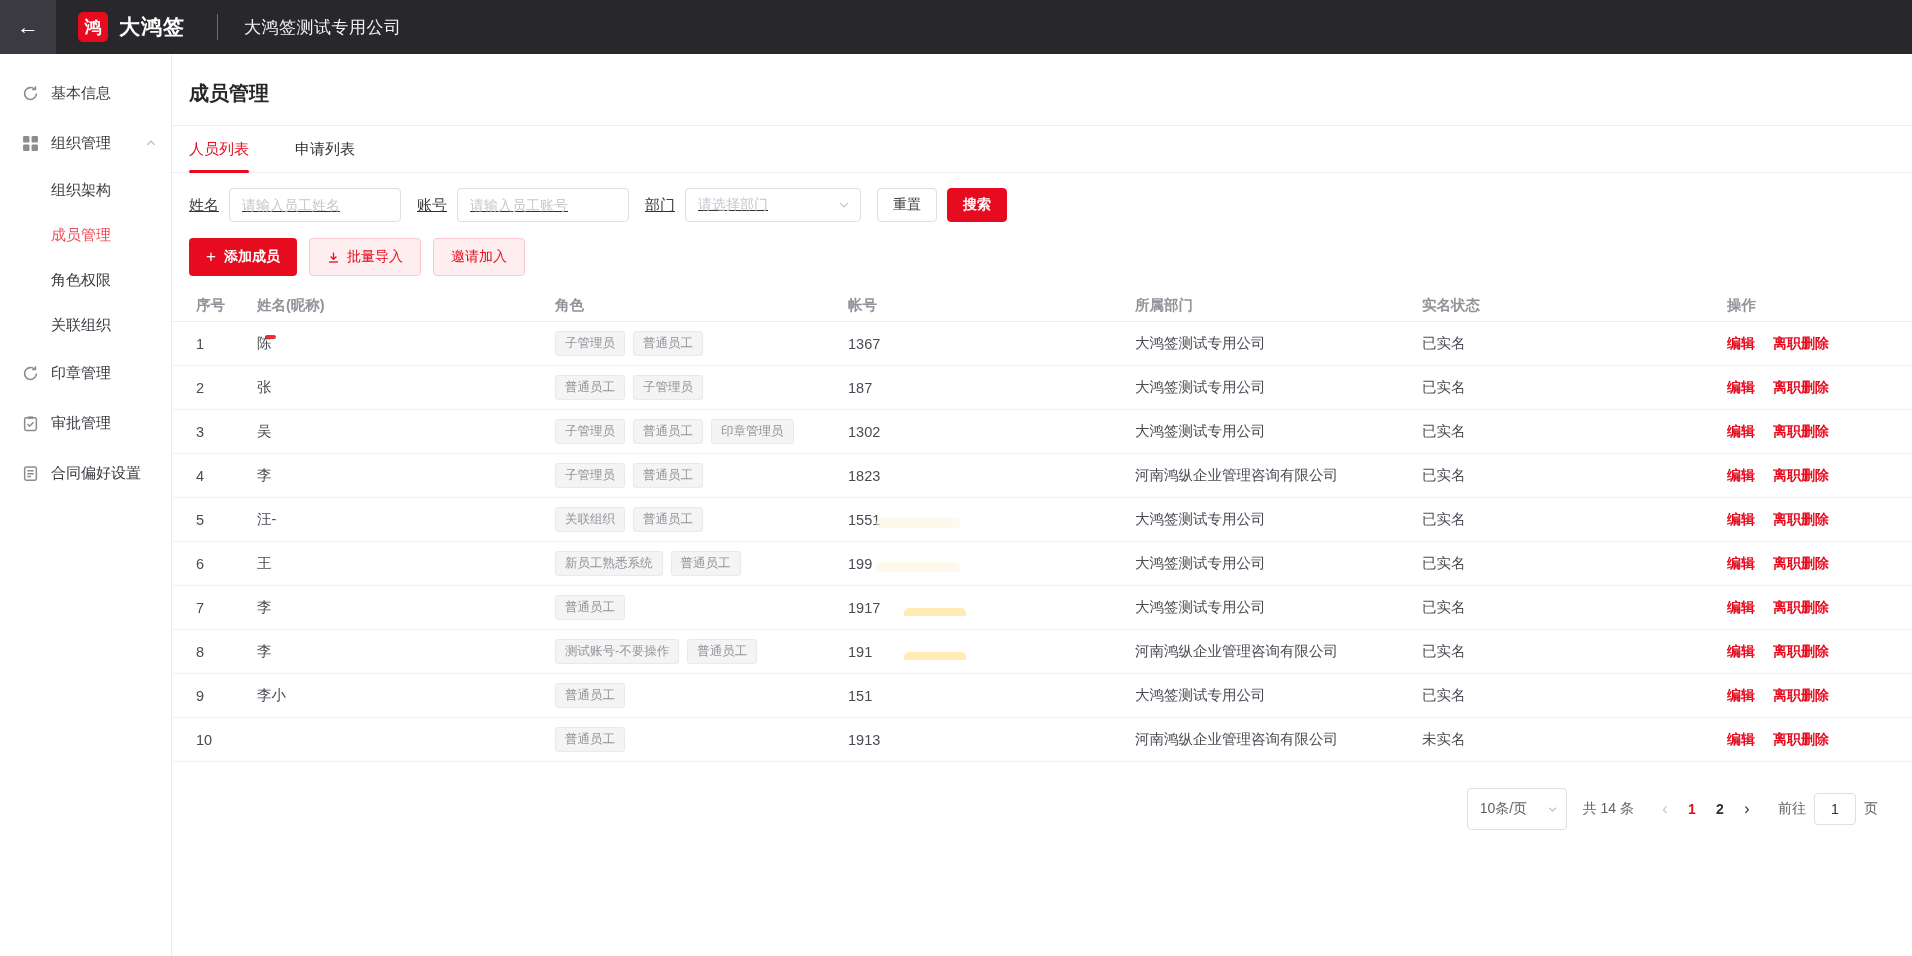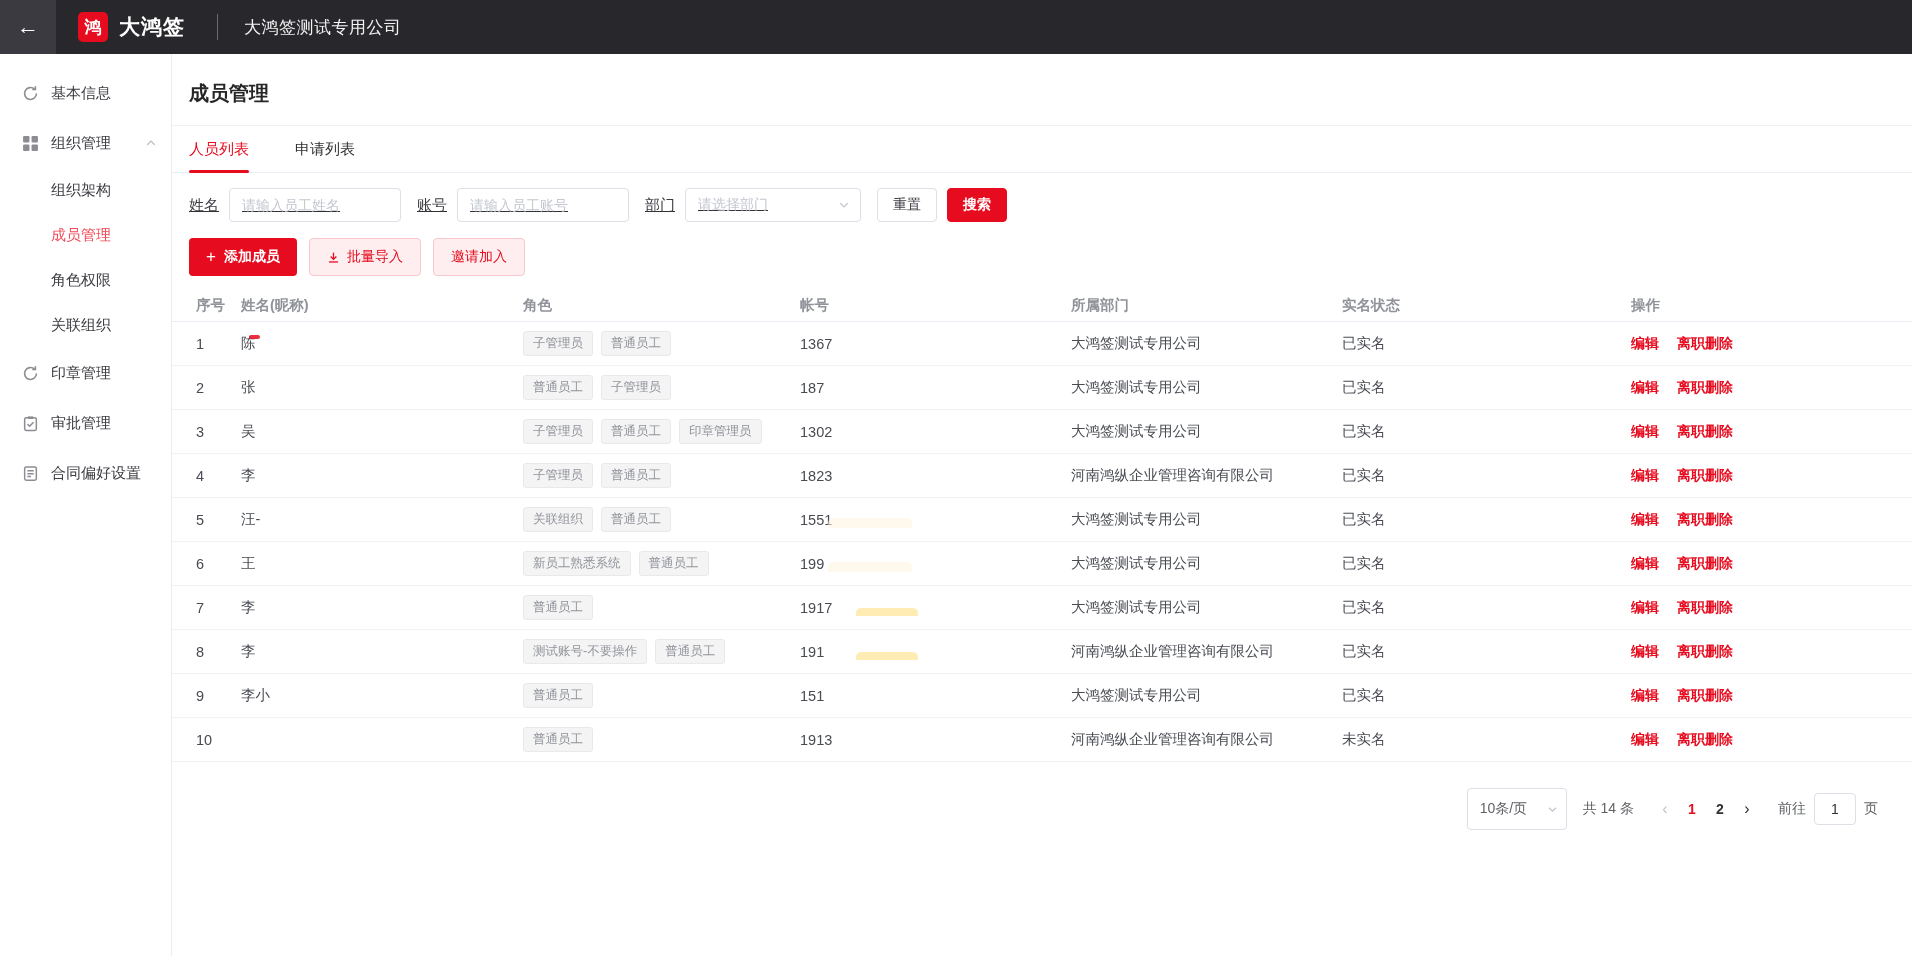--- a/index.html
+++ b/index.html
@@ -66,21 +66,21 @@
   .tb-primary { background:#e60b1e; color:#fff; font-weight:600; }
   .tb-primary .plus { font-size:17px; margin-right:8px; font-weight:400; }
   .tb-light { background:#feeeef; color:#e60b1e; border:1px solid #f8c8cc; }
   .tb-light .dl-ico { margin-right:7px; display:flex; }
   .tb-light svg { width:13px; height:13px; }
 
   
   .table { margin:14px 0 0 0; }
   .thead, .trow { display:grid;
       grid-template-columns:45px 282px 277px 271px 271px 289px 1fr;
-      padding-left:24px; padding-right:34px; align-items:center; }
+      padding-left:24px; padding-right:34px; align-items:center;gap:16px; }
   .thead { height:32px; color:#909399; font-size:14.5px; font-weight:700;
            border-bottom:1px solid #ebeef5; }
   .trow { height:44px; border-bottom:1px solid #f2f2f2; font-size:14.5px; color:#484b52; }
   .cell { overflow:hidden; white-space:nowrap; }
   .c-name { position:relative; }
   .name-mark { position:absolute; left:8px; top:1px; width:11px; height:4px; background:#e60b1e;
                border-radius:3px; opacity:.85; }
   .tag { display:inline-block; background:#f4f4f5; border:1px solid #e9e9eb; color:#909399;
          border-radius:3px; font-size:12.5px; padding:3px 9px; margin-right:8px; }
   .c-acct { position:relative; }

